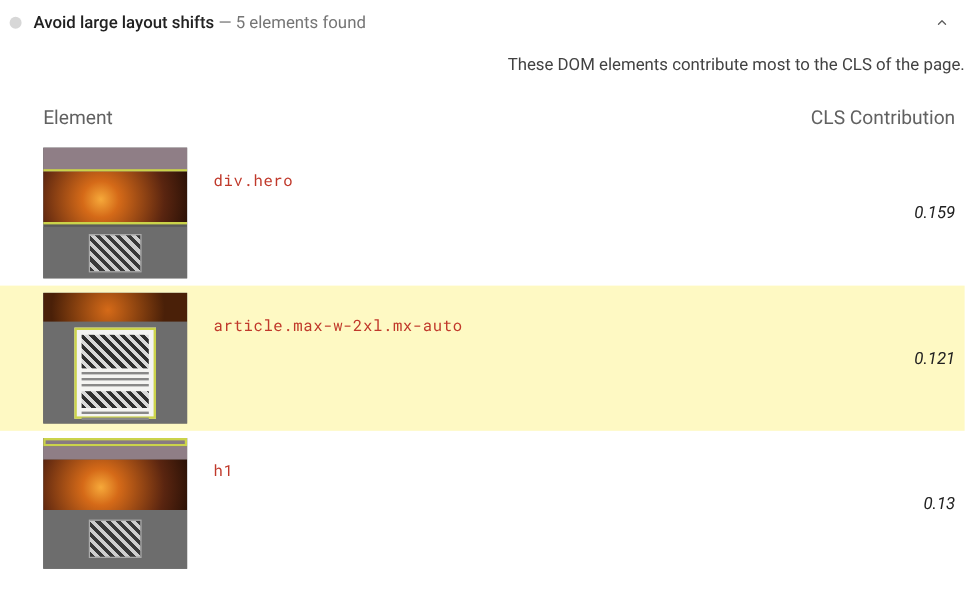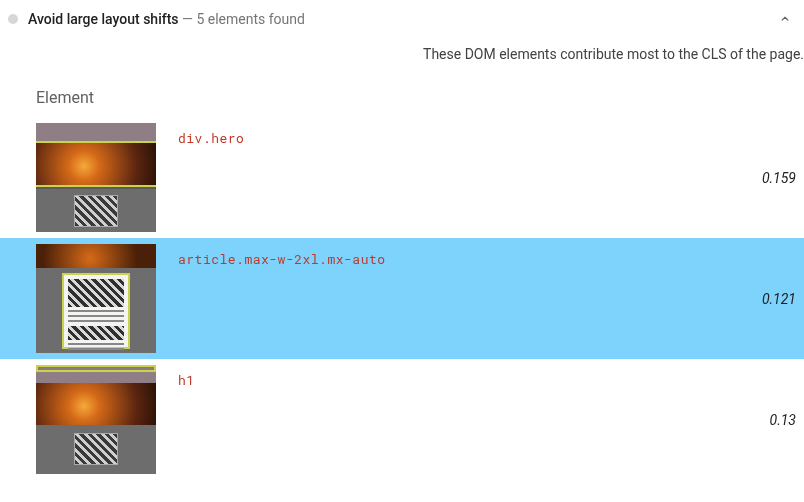--- a/index.html
+++ b/index.html
@@ -50,37 +50,38 @@
     padding: 8px 8px 10px 36px;
     color: #616161;
     font-size: 16px;
   }
   .row {
     display: flex;
     align-items: center;
     padding: 6px 8px 6px 36px;
     gap: 22px;
   }
-  .row.alt { background: #7dd3fc; }
+  .row.alt { background: #fef9c3; }
   .thumb {
     width: 120px;
     height: 109px;
     background: #5b5b5b;
     flex: none;
     position: relative;
     overflow: hidden;
   }
   .selector {
     font-family: "Roboto Mono", Menlo, Consolas, monospace;
     font-size: 13px;
     letter-spacing: 0.5px;
     color: #c0392b;
     flex: 1;
     align-self: flex-start;
     padding-top: 6px;
+    margin-top: 12px;
   }
   .contrib {
     text-align: right;
     min-width: 70px;
     color: #212121;
     font-size: 14px;
     font-style: italic;
   }
 
   
@@ -159,20 +160,21 @@
     <svg class="chev" viewBox="0 0 24 24">
       <path d="M7 14l5-5 5 5" fill="none" stroke="#616161" stroke-width="2" stroke-linecap="round" stroke-linejoin="round"></path>
     </svg>
   </span>
 </div>
 
 <div class="desc">These DOM elements contribute most to the CLS of the page.</div>
 
 <div class="thead">
   <span>Element</span>
+  <span>CLS Contribution</span>
 </div>
 
 <div class="row">
   <div class="thumb">
     <div class="t1-top"></div>
     <div class="t1-mid"></div>
     <div class="t1-bot">
         <div class="t1-mini"></div>
       </div>
   </div>

